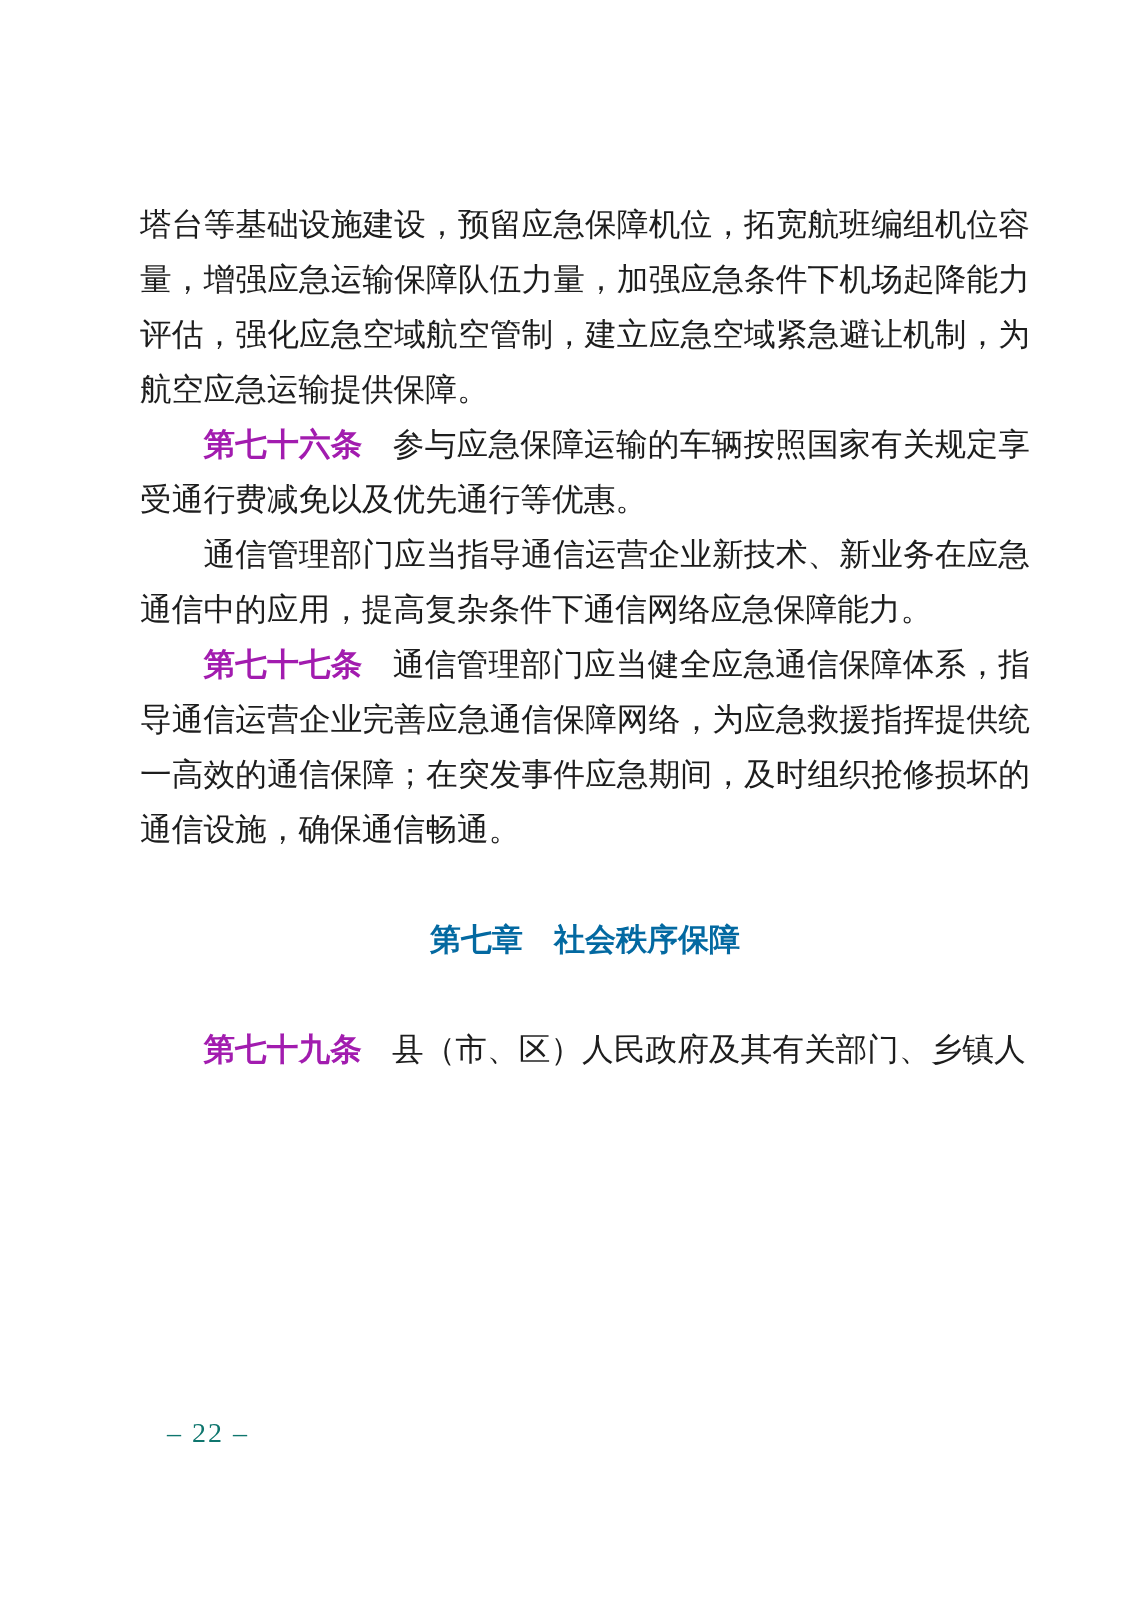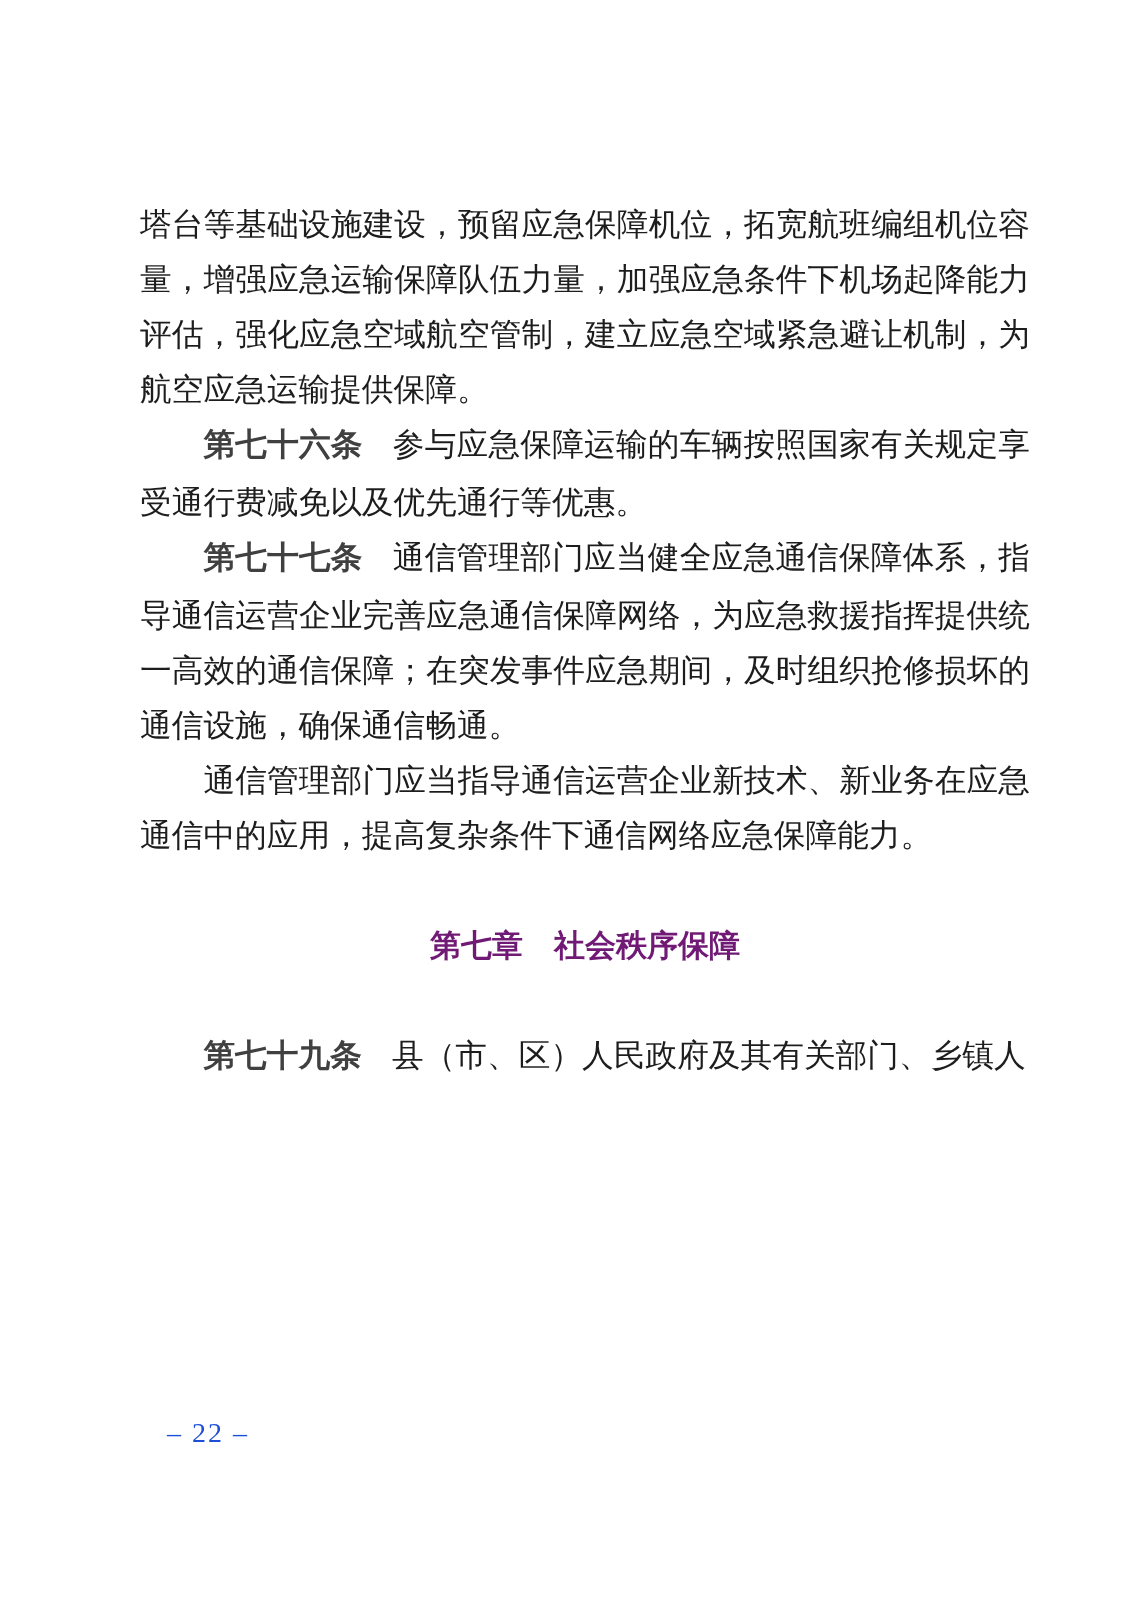--- a/index.html
+++ b/index.html
@@ -35,62 +35,62 @@
   }
   .body-para {
     margin: 0;
     padding: 0;
     text-indent: 2em;
   }
   .body-para.no-indent {
     text-indent: 0;
   }
   .article-label {
-    font-family: Liberation Mono, monospace;
+    font-family: Liberation Serif, serif;
     font-weight: 700;
-    color: #404040;
+    color: #a21caf;
     margin-right: 0.95em;
   }
   .chapter-heading {
     margin: 55px 0 55px 0;
     padding: 0;
     font-family: "Liberation Sans", "DejaVu Sans", sans-serif;
     font-weight: 700;
     font-size: 31px;
     line-height: 55px;
     text-align: center;
     text-indent: 0;
-    color: #701a75;
+    color: #0369a1;
   }
   .page-number {
     position: absolute;
     left: 167px;
     top: 1416px;
     font-family: "Liberation Serif", "DejaVu Serif", serif;
     font-size: 28px;
     line-height: 34px;
     letter-spacing: 2px;
-    color: #1d4ed8;
+    color: #0f766e;
     white-space: pre;
   }
 </style>
 </head>
 <body>
 
 <div class="page">
 
   <main class="text-block">
 
     <p class="body-para no-indent">塔台等基础设施建设，预留应急保障机位，拓宽航班编组机位容量，增强应急运输保障队伍力量，加强应急条件下机场起降能力评估，强化应急空域航空管制，建立应急空域紧急避让机制，为航空应急运输提供保障。</p>
 
     <p class="body-para"><span class="article-label">第七十六条</span><span class="article-text">参与应急保障运输的车辆按照国家有关规定享受通行费减免以及优先通行等优惠。</span></p>
 
+    <p class="body-para">通信管理部门应当指导通信运营企业新技术、新业务在应急通信中的应用，提高复杂条件下通信网络应急保障能力。</p>
+
     <p class="body-para"><span class="article-label">第七十七条</span><span class="article-text">通信管理部门应当健全应急通信保障体系，指导通信运营企业完善应急通信保障网络，为应急救援指挥提供统一高效的通信保障；在突发事件应急期间，及时组织抢修损坏的通信设施，确保通信畅通。</span></p>
-
-    <p class="body-para">通信管理部门应当指导通信运营企业新技术、新业务在应急通信中的应用，提高复杂条件下通信网络应急保障能力。</p>
 
 
 
     <h2 class="chapter-heading">第七章　社会秩序保障</h2>
 
     <p class="body-para"><span class="article-label">第七十九条</span><span class="article-text">县（市、区）人民政府及其有关部门、乡镇人</span></p>
 
   </main>
 
   <div class="page-number">– 22 –</div>

